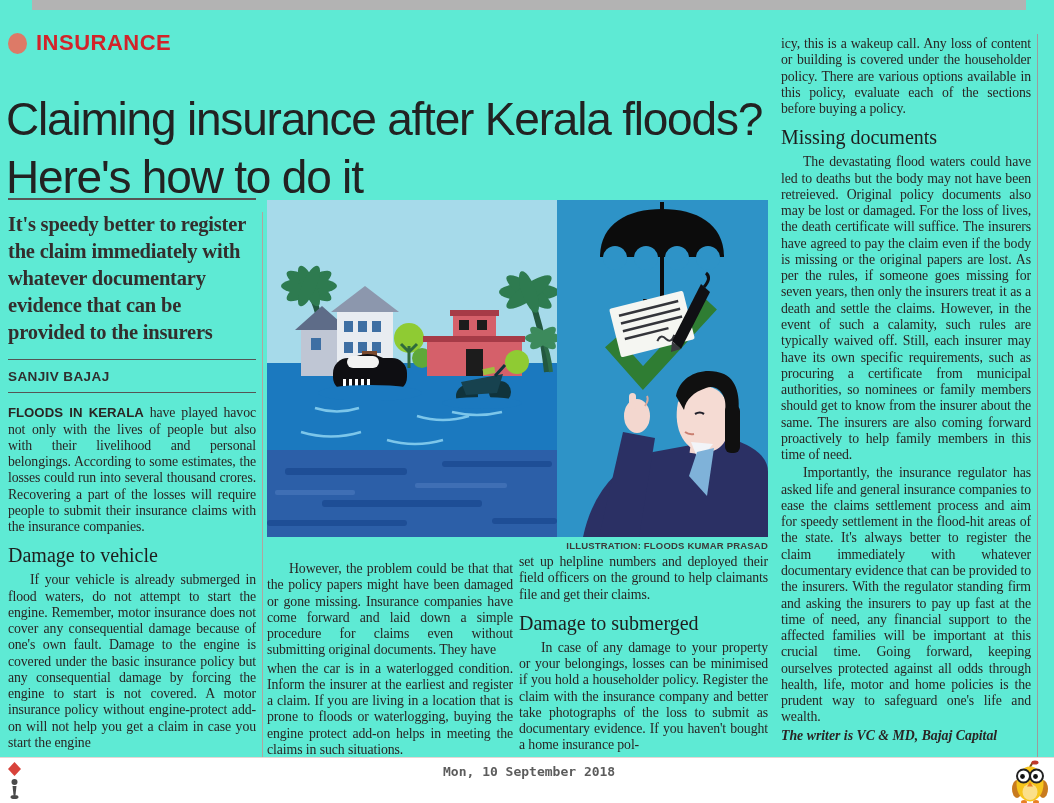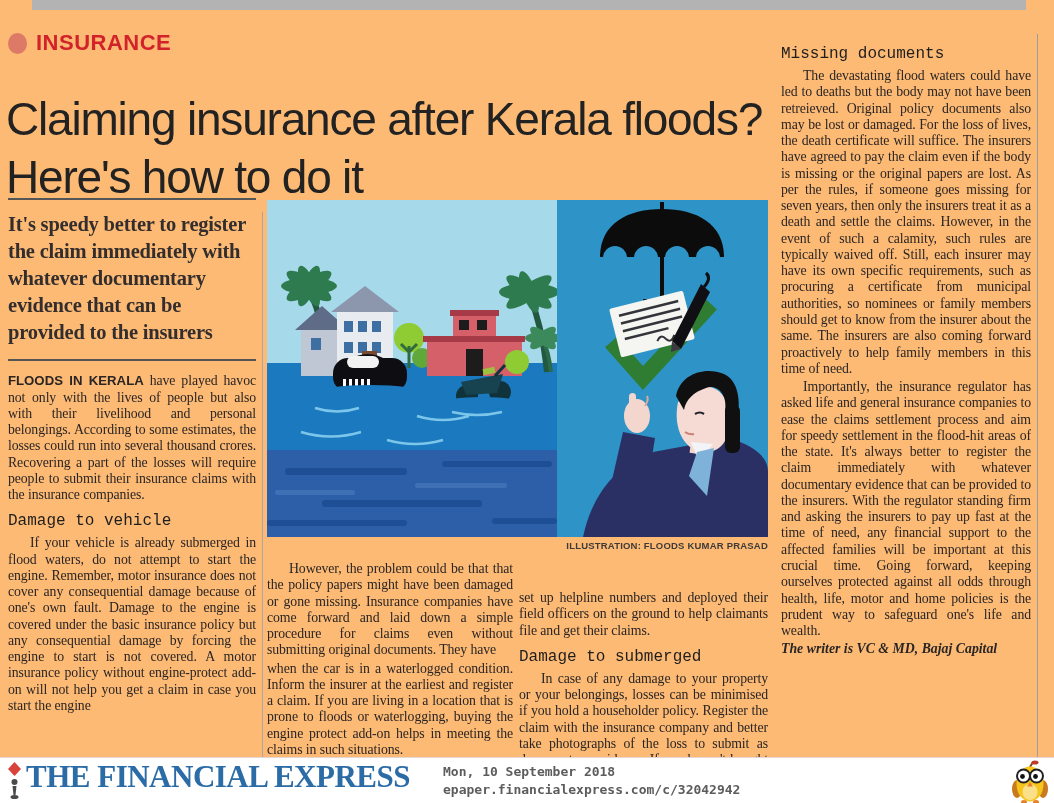--- a/index.html
+++ b/index.html
@@ -1,39 +1,39 @@
 <!DOCTYPE html>
 <html><head>
 <meta charset="utf-8">
 <style>
   html,body{margin:0;padding:0;}
   .page{
     position:relative;width:1054px;height:803px;
-    background:#fdba74;overflow:hidden;
+    background:#5eead4;overflow:hidden;
     font-family:"Liberation Serif",serif;color:#2a2524;
   }
   .topbar{position:absolute;left:32px;top:0;width:994px;height:10px;background:#b3b3b3;}
 
   
   .kicker{position:absolute;left:8px;top:30px;display:flex;align-items:center;gap:9px;}
   .kicker-dot{width:19px;height:21px;border-radius:50%;background:#dd7a67;}
   .kicker-label{font-family:"Liberation Sans",sans-serif;font-weight:bold;font-size:22px;letter-spacing:.5px;color:#d2232a;}
 
   
   .headline{
     position:absolute;left:6px;top:60px;width:800px;
     font-family:"Liberation Sans",sans-serif;font-weight:normal;
     font-size:46px;line-height:1.26;letter-spacing:-1.2px;color:#222;
   }
 
   
   .col{position:absolute;overflow:hidden;}
   .para{margin:0 0 2px 0;font-size:13.8px;line-height:1.18;letter-spacing:-.1px;text-align:justify;color:#2a2524;}
   .indent{text-indent:22px;}
-  .sec-heading{margin:9px 0 5px 0;font-size:16px;font-weight:normal;color:#1e1e1e;letter-spacing:0;font-family:Liberation Mono, monospace;}
+  .sec-heading{margin:9px 0 5px 0;font-size:20px;font-weight:normal;color:#1e1e1e;letter-spacing:0;}
   .lead-bold{font-family:"Liberation Sans",sans-serif;font-weight:bold;font-size:13.2px;letter-spacing:0;}
 
   
   .col1{left:8px;top:198px;width:248px;height:562px;}
   .rule{border:0;border-top:2px solid #555;margin:0;}
   .rule.thin{border-top-width:1.6px;}
   .standfirst{
     margin:11px 0 13px 0;font-weight:bold;font-size:20.5px;line-height:1.32;
     color:#332e2d;letter-spacing:-.2px;
   }
@@ -49,21 +49,21 @@
 
   
   .illo{position:absolute;left:267px;top:200px;width:501px;height:337px;}
   .illo-credit{
     position:absolute;left:267px;top:540px;width:501px;text-align:right;
     font-family:"Liberation Sans",sans-serif;font-weight:bold;font-size:9.5px;
     letter-spacing:.2px;color:#3d3a39;
   }
 
   .col2{left:267px;top:561px;width:246px;height:198px;}
-  .col3{left:519px;top:554px;width:249px;height:205px;margin-top:36px;}
+  .col3{left:519px;top:554px;width:249px;height:205px;}
   .col4{left:781px;top:36px;width:250px;height:722px;}
   .writer-credit{margin-top:2px;font-style:italic;font-weight:bold;font-size:13.8px;text-align:left;color:#2a2524;}
 
   
   .footer{
     position:absolute;left:0;top:757px;width:1054px;height:46px;background:#ffffff;
     border-top:1px solid #e6d6d4;
   }
   .fe-mark{position:absolute;left:7px;top:4px;}
   .masthead{
@@ -90,20 +90,21 @@
     <span class="kicker-dot"></span>
     <span class="kicker-label">INSURANCE</span>
   </div>
 
   <h1 class="headline">Claiming insurance after Kerala floods? Here's how to do it</h1>
 
   <div class="col col1">
     <hr class="rule">
     <div class="standfirst">It's speedy better to register the claim immediately with whatever documentary evidence that can be provided to the insurers</div>
     <hr class="rule thin">
+    <div class="byline">SANJIV BAJAJ</div>
     <hr class="rule thin">
     <p class="para lead"><span class="lead-bold">FLOODS IN KERALA</span><span> have played havoc not only with the lives of people but also with their livelihood and personal belongings. According to some estimates, the losses could run into several thousand crores. Recovering a part of the losses will require people to submit their insurance claims with the insurance companies.</span></p>
     <h3 class="sec-heading">Damage to vehicle</h3>
     <p class="para indent">If your vehicle is already submerged in flood waters, do not attempt to start the engine. Remember, motor insurance does not cover any consequential damage because of one's own fault. Damage to the engine is covered under the basic insurance policy but any consequential damage by forcing the engine to start is not covered. A motor insurance policy without engine-protect add-on will not help you get a claim in case you start the engine</p>
   </div>
 
   <div class="vrule vrule1"></div>
 
   <svg class="illo" viewBox="0 0 501 337">
 
@@ -268,39 +269,38 @@
     <p class="para">when the car is in a waterlogged condition. Inform the insurer at the earliest and register a claim. If you are living in a location that is prone to floods or waterlogging, buying the engine protect add-on helps in meeting the claims in such situations.</p>
   </div>
 
   <div class="col col3">
     <p class="para">set up helpline numbers and deployed their field officers on the ground to help claimants file and get their claims.</p>
     <h3 class="sec-heading">Damage to submerged</h3>
     <p class="para indent">In case of any damage to your property or your belongings, losses can be minimised if you hold a householder policy. Register the claim with the insurance company and better take photographs of the loss to submit as documentary evidence. If you haven't bought a home insurance pol-</p>
   </div>
 
   <div class="col col4">
+    <p class="para">icy, this is a wakeup call. Any loss of content or building is covered under the householder policy. There are various options available in this policy, evaluate each of the sections before buying a policy.</p>
     <h3 class="sec-heading">Missing documents</h3>
     <p class="para indent">The devastating flood waters could have led to deaths but the body may not have been retreieved. Original policy documents also may be lost or damaged. For the loss of lives, the death certificate will suffice. The insurers have agreed to pay the claim even if the body is missing or the original papers are lost. As per the rules, if someone goes missing for seven years, then only the insurers treat it as a death and settle the claims. However, in the event of such a calamity, such rules are typically waived off. Still, each insurer may have its own specific requirements, such as procuring a certificate from municipal authorities, so nominees or family members should get to know from the insurer about the same. The insurers are also coming forward proactively to help family members in this time of need.</p>
     <p class="para indent">Importantly, the insurance regulator has asked life and general insurance companies to ease the claims settlement process and aim for speedy settlement in the flood-hit areas of the state. It's always better to register the claim immediately with whatever documentary evidence that can be provided to the insurers. With the regulator standing firm and asking the insurers to pay up fast at the time of need, any financial support to the affected families will be important at this crucial time. Going forward, keeping ourselves protected against all odds through health, life, motor and home policies is the prudent way to safeguard one's life and wealth.</p>
     <div class="writer-credit">The writer is VC &amp; MD, Bajaj Capital</div>
   </div>
 
   <div class="vrule vrule2"></div>
 
   <div class="footer">
     <svg class="fe-mark" width="15" height="38" viewBox="0 0 15 38">
       <polygon points="7.5,0 14,7 7.5,14 1,7" fill="#d8433b"></polygon>
       <circle cx="7.5" cy="20" r="3" fill="#4a4a4a"></circle>
       <polygon points="5.5,24 9.5,24 8.5,33 6.5,33" fill="#4a4a4a"></polygon>
       <ellipse cx="7.5" cy="35" rx="4" ry="2" fill="#4a4a4a"></ellipse>
     </svg>
-    <div class="masthead">THE FINANCIAL EXPRESS</div>
     <div class="footer-meta">
       <div>Mon, 10 September 2018</div>
-      <div>epaper.financialexpress.com/c/32042942</div>
     </div>
     <svg class="owl" width="40" height="44" viewBox="0 0 40 44">
       <line x1="20" y1="7" x2="23" y2="2" stroke="#7a4a12" stroke-width="2"></line>
       <ellipse cx="25" cy="2.5" rx="3.5" ry="2" fill="#c0392b"></ellipse>
       <ellipse cx="7" cy="29" rx="5" ry="9" fill="#c87a1e"></ellipse>
       <ellipse cx="33" cy="29" rx="5" ry="9" fill="#c87a1e"></ellipse>
       <ellipse cx="20" cy="24" rx="13.5" ry="17.5" fill="#f6c51d"></ellipse>
       <ellipse cx="20" cy="32" rx="7.5" ry="8" fill="#fbe08a"></ellipse>
       <circle cx="13.5" cy="16" r="6.5" fill="#ffffff" stroke="#222222" stroke-width="2"></circle>
       <circle cx="26.5" cy="16" r="6.5" fill="#ffffff" stroke="#222222" stroke-width="2"></circle>

